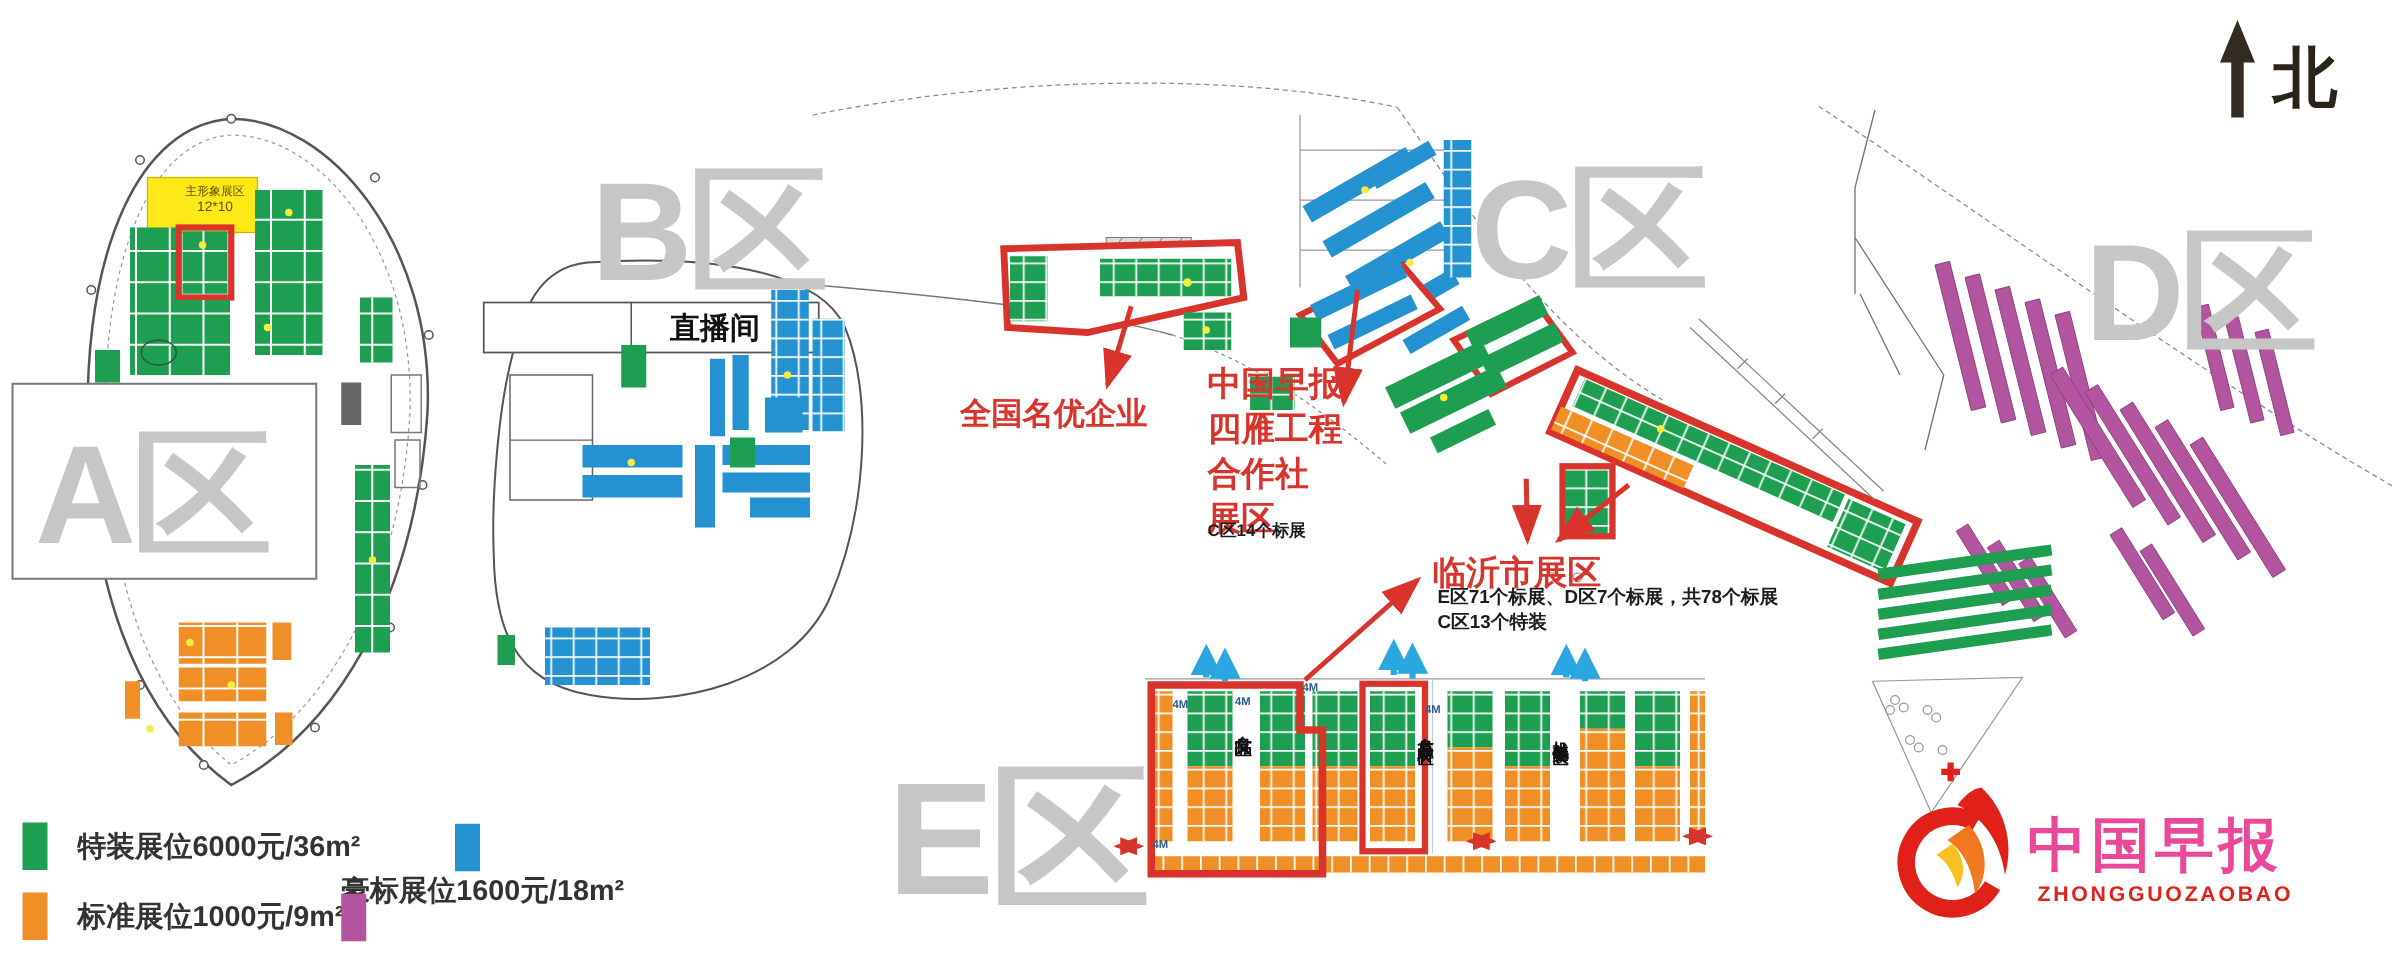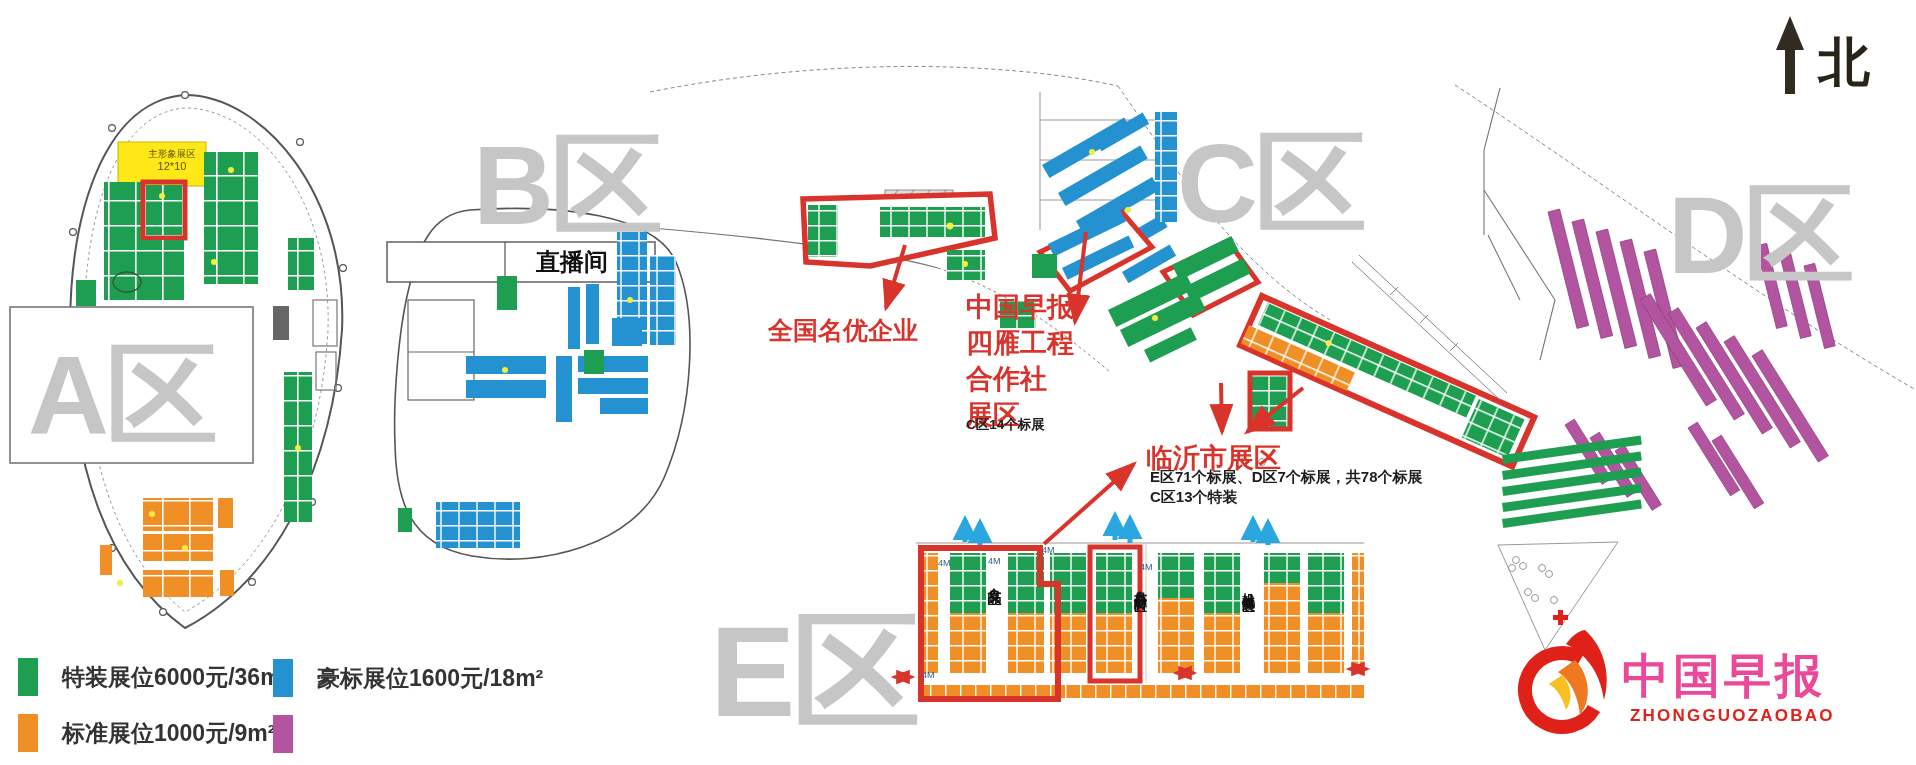--- a/index.html
+++ b/index.html
@@ -5,21 +5,21 @@
   html,body{margin:0;padding:0;background:#fff;}
   .canvas{position:relative;width:1916px;height:765px;background:#fff;overflow:hidden;
           font-family:"Liberation Sans","DejaVu Sans",sans-serif;}
   .map-svg{position:absolute;left:0;top:0;z-index:1;}
   .zl{position:absolute;z-index:2;color:#c6c6c6;font-weight:700;line-height:1;letter-spacing:-3px;}
   .txt{position:absolute;z-index:3;white-space:nowrap;}
   .ann-red{color:#d8342c;font-weight:700;}
   .ann-black{color:#1c1c1c;font-weight:700;}
   .vlabel{writing-mode:vertical-rl;text-orientation:upright;font-weight:700;color:#111;
           letter-spacing:2px;line-height:1;}
-  .m4{position:absolute;z-index:3;font-size:9px;font-weight:400;color:#2b5d8c;}
+  .m4{position:absolute;z-index:3;font-size:9px;font-weight:700;color:#2b5d8c;}
   .booth-note{position:absolute;z-index:3;width:104px;text-align:center;color:#5d5300;
           font-weight:400;font-size:9.5px;line-height:1.25;}
   .live{font-family:"Liberation Serif","DejaVu Serif",serif;font-weight:600;color:#111;font-size:24px;}
   .legend-item{position:absolute;z-index:3;display:flex;align-items:center;}
   .sw{display:inline-block;width:20px;height:38px;margin-right:24px;}
   .lt{font-size:23px;font-weight:700;color:#333;}
   .logo-cn{font-size:47px;font-weight:700;color:#ec4899;letter-spacing:4px;}
   .logo-en{font-size:17px;font-weight:700;color:#df2119;letter-spacing:2.2px;}
   .north-txt{font-size:52px;font-weight:700;color:#2a2318;}
 </style>
@@ -348,21 +348,21 @@
 <div class="m4" style="left:988px;top:556px;">4M</div>
 <div class="m4" style="left:1042px;top:545px;">4M</div>
 <div class="m4" style="left:1140px;top:562px;">4M</div>
 <div class="m4" style="left:922px;top:670px;">4M</div>
 
 <div>
   <div class="legend-item" style="left:18px;top:658px;">
     <span class="sw" style="background:#1d9e50;"></span>
     <span class="lt">特装展位6000元/36m²</span>
   </div>
-  <div class="legend-item" style="left:273px;top:659px;">
+  <div class="legend-item" style="left:273px;top:659px;flex-direction:column;">
     <span class="sw" style="background:#2492d0;"></span>
     <span class="lt">豪标展位1600元/18m²</span>
   </div>
   <div class="legend-item" style="left:18px;top:714px;">
     <span class="sw" style="background:#ef8f25;"></span>
     <span class="lt">标准展位1000元/9m²</span>
   </div>
   <div class="legend-item" style="left:273px;top:715px;">
     <span class="sw" style="background:#b2549f;"></span>
   </div>

